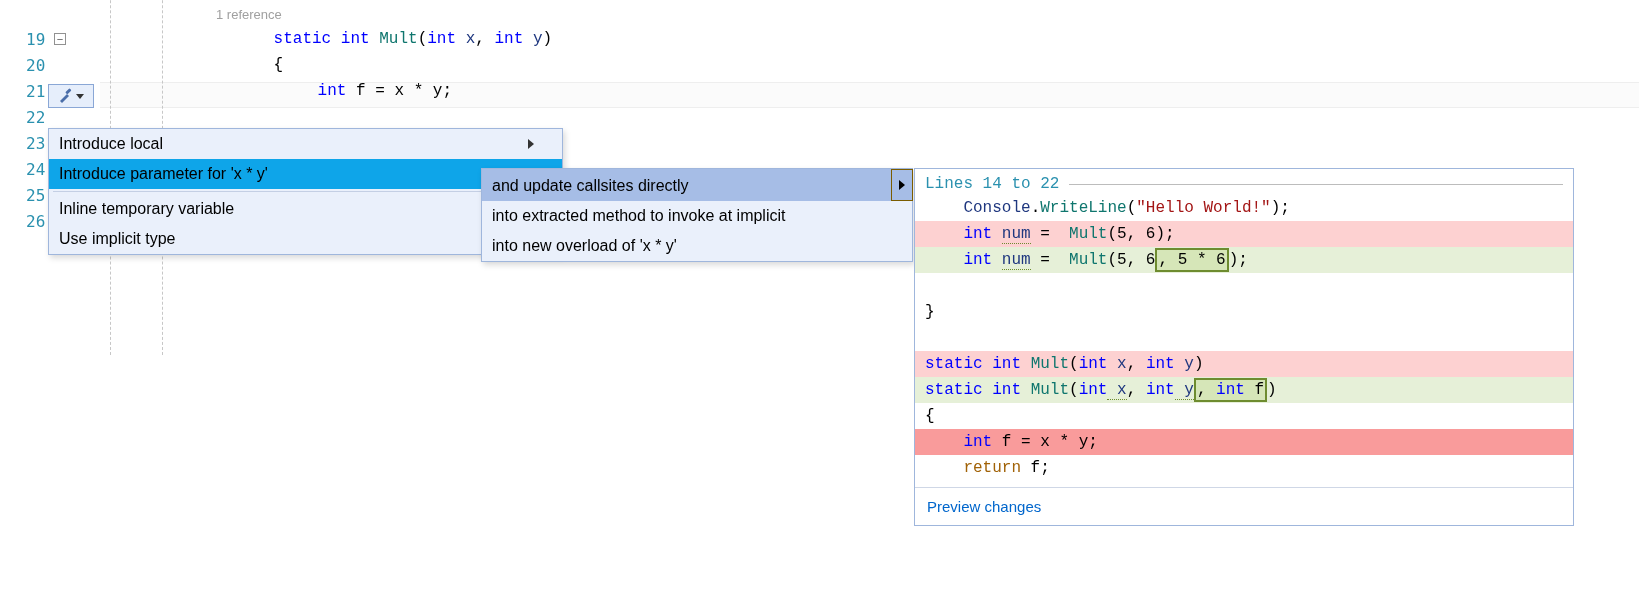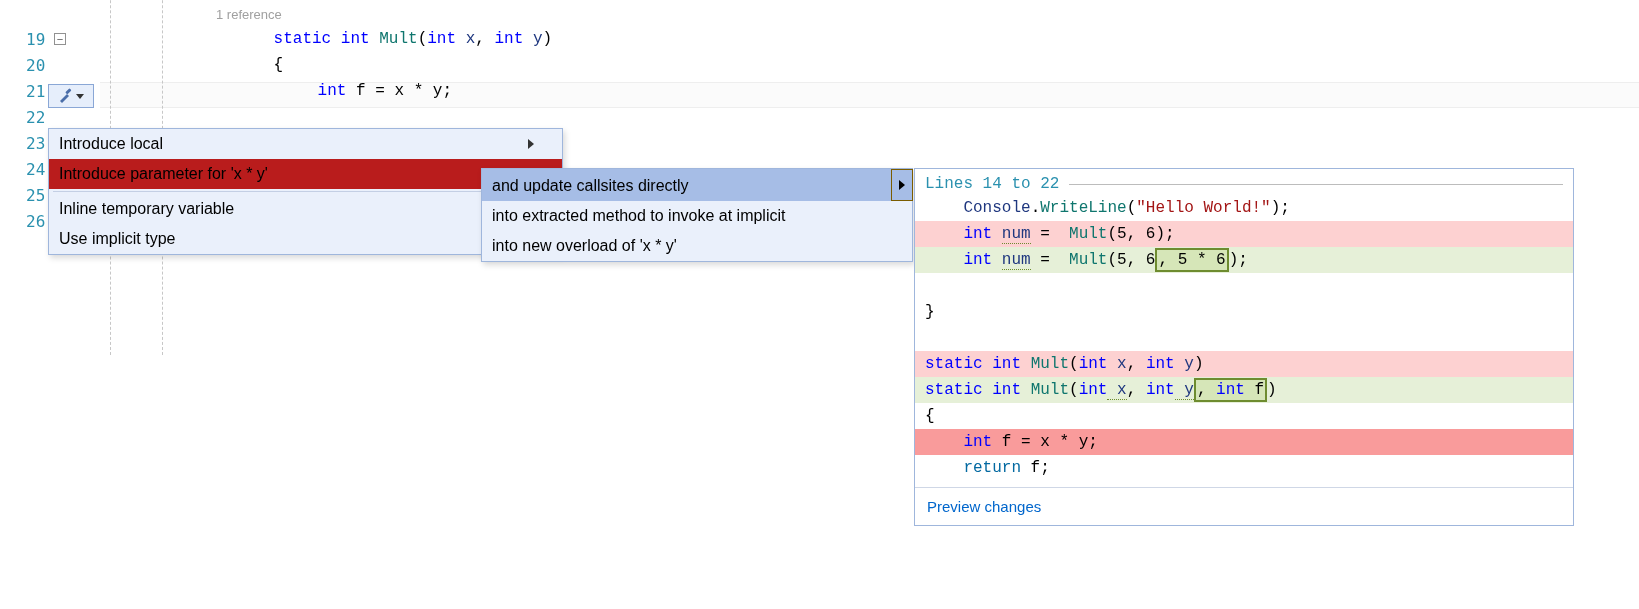--- a/index.html
+++ b/index.html
@@ -77,21 +77,21 @@
     .menu-item {
       padding: 6px 28px 6px 10px;
       display: flex; align-items: center; justify-content: space-between;
       cursor: default;
       position: relative;
     }
     .menu-item .arrow {
       width: 0; height: 0; border-top: 5px solid transparent;
       border-bottom: 5px solid transparent; border-left: 6px solid #333;
     }
-    .menu-item.selected { background: #b91c1c; }
+    .menu-item.selected { background: #0ea5e9; }
     .menu-sep { height: 1px; background: #c4cfe4; margin: 2px 4px; }
 
     
     .submenu {
       position: absolute; left: 481px; top: 168px;
       width: 432px;
       background: #eaf0fb;
       border: 1px solid #9fb6dc;
       box-shadow: 2px 3px 6px rgba(0,0,0,0.15);
       z-index: 10;
@@ -254,16 +254,16 @@
     <div class="pline"> </div>
 
     <div class="pline del"><span class="kw">static</span> <span class="type">int</span> <span class="fn">Mult</span><span>(</span><span class="type">int</span><span class="ident"> x</span><span>, </span><span class="type">int</span><span class="ident"> y</span><span>)</span></div>
 
     <div class="pline ins"><span class="kw">static</span> <span class="type">int</span> <span class="fn">Mult</span><span>(</span><span class="type">int</span><span class="ident dotted"> x</span><span>, </span><span class="type">int</span><span class="ident dotted"> y</span><span class="ins-box"><span>, </span><span class="type">int</span> f</span><span>)</span></div>
 
     <div class="pline"><span>{</span></div>
 
     <div class="pline del-strong">    <span class="type">int</span><span> f = x * y;</span></div>
 
-    <div class="pline">    <span style="color:#0369a1;">return</span><span> f;</span></div>
+    <div class="pline">    <span style="color:#a16207;">return</span><span> f;</span></div>
   </div>
   <div class="preview-footer">Preview changes</div>
 </div>
 
 </body></html>

